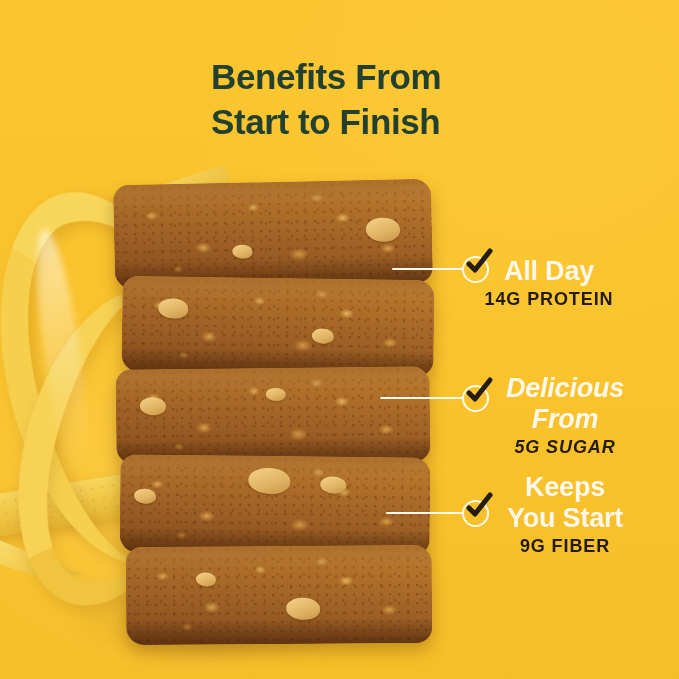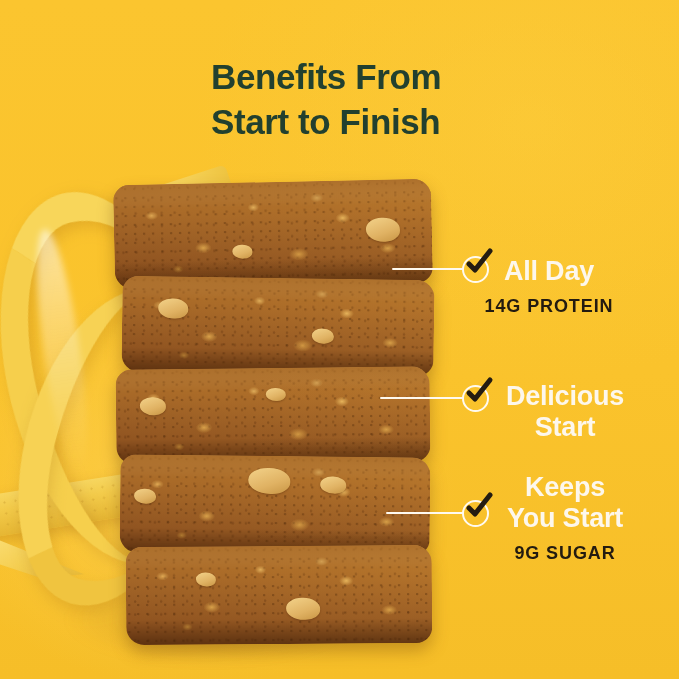--- a/index.html
+++ b/index.html
@@ -240,21 +240,21 @@
   }
   .benefit .title {
     color: #fdf7ec;
     font-size: 27px;
     font-weight: bold;
     line-height: 31px;
     letter-spacing: -0.2px;
   }
   .benefit .title span { display: block; white-space: nowrap; }
   .benefit .stat {
-    margin-top: 9px;
+    margin-top: 2px;
     color: #231b10;
     font-size: 18px;
     font-weight: bold;
     letter-spacing: 0.9px;
     white-space: nowrap;
   }
 </style>
 </head>
 <body>
 
@@ -332,34 +332,35 @@
     <div class="stat">14G PROTEIN</div>
   </div>
 
   <div class="leader" style="left:380px;top:397px;width:84px;"></div>
   <div class="check" style="left:462px;top:385px;">
     <div class="ring"></div>
     <svg class="tick" viewBox="0 0 30 30">
       <path d="M5 17 L11 23 L26 4" fill="none" stroke="#241c11" stroke-width="5" stroke-linecap="round" stroke-linejoin="round"></path>
     </svg>
   </div>
-  <div class="benefit" style="left:472px;top:381px;">
+  <div class="benefit" style="left:472px;top:373px;font-style:italic;">
     <div class="title">
       <span>Delicious</span>
-      <span>Start</span>
-    </div>
+      <span>From</span>
+    </div>
+    <div class="stat">5G SUGAR</div>
   </div>
 
   <div class="leader" style="left:386px;top:512px;width:78px;"></div>
   <div class="check" style="left:462px;top:500px;">
     <div class="ring"></div>
     <svg class="tick" viewBox="0 0 30 30">
       <path d="M5 17 L11 23 L26 4" fill="none" stroke="#241c11" stroke-width="5" stroke-linecap="round" stroke-linejoin="round"></path>
     </svg>
   </div>
   <div class="benefit" style="left:472px;top:472px;">
     <div class="title">
       <span>Keeps</span>
       <span>You Start</span>
     </div>
-    <div class="stat">9G SUGAR</div>
+    <div class="stat">9G FIBER</div>
   </div>
 </div>
 
 </body></html>

